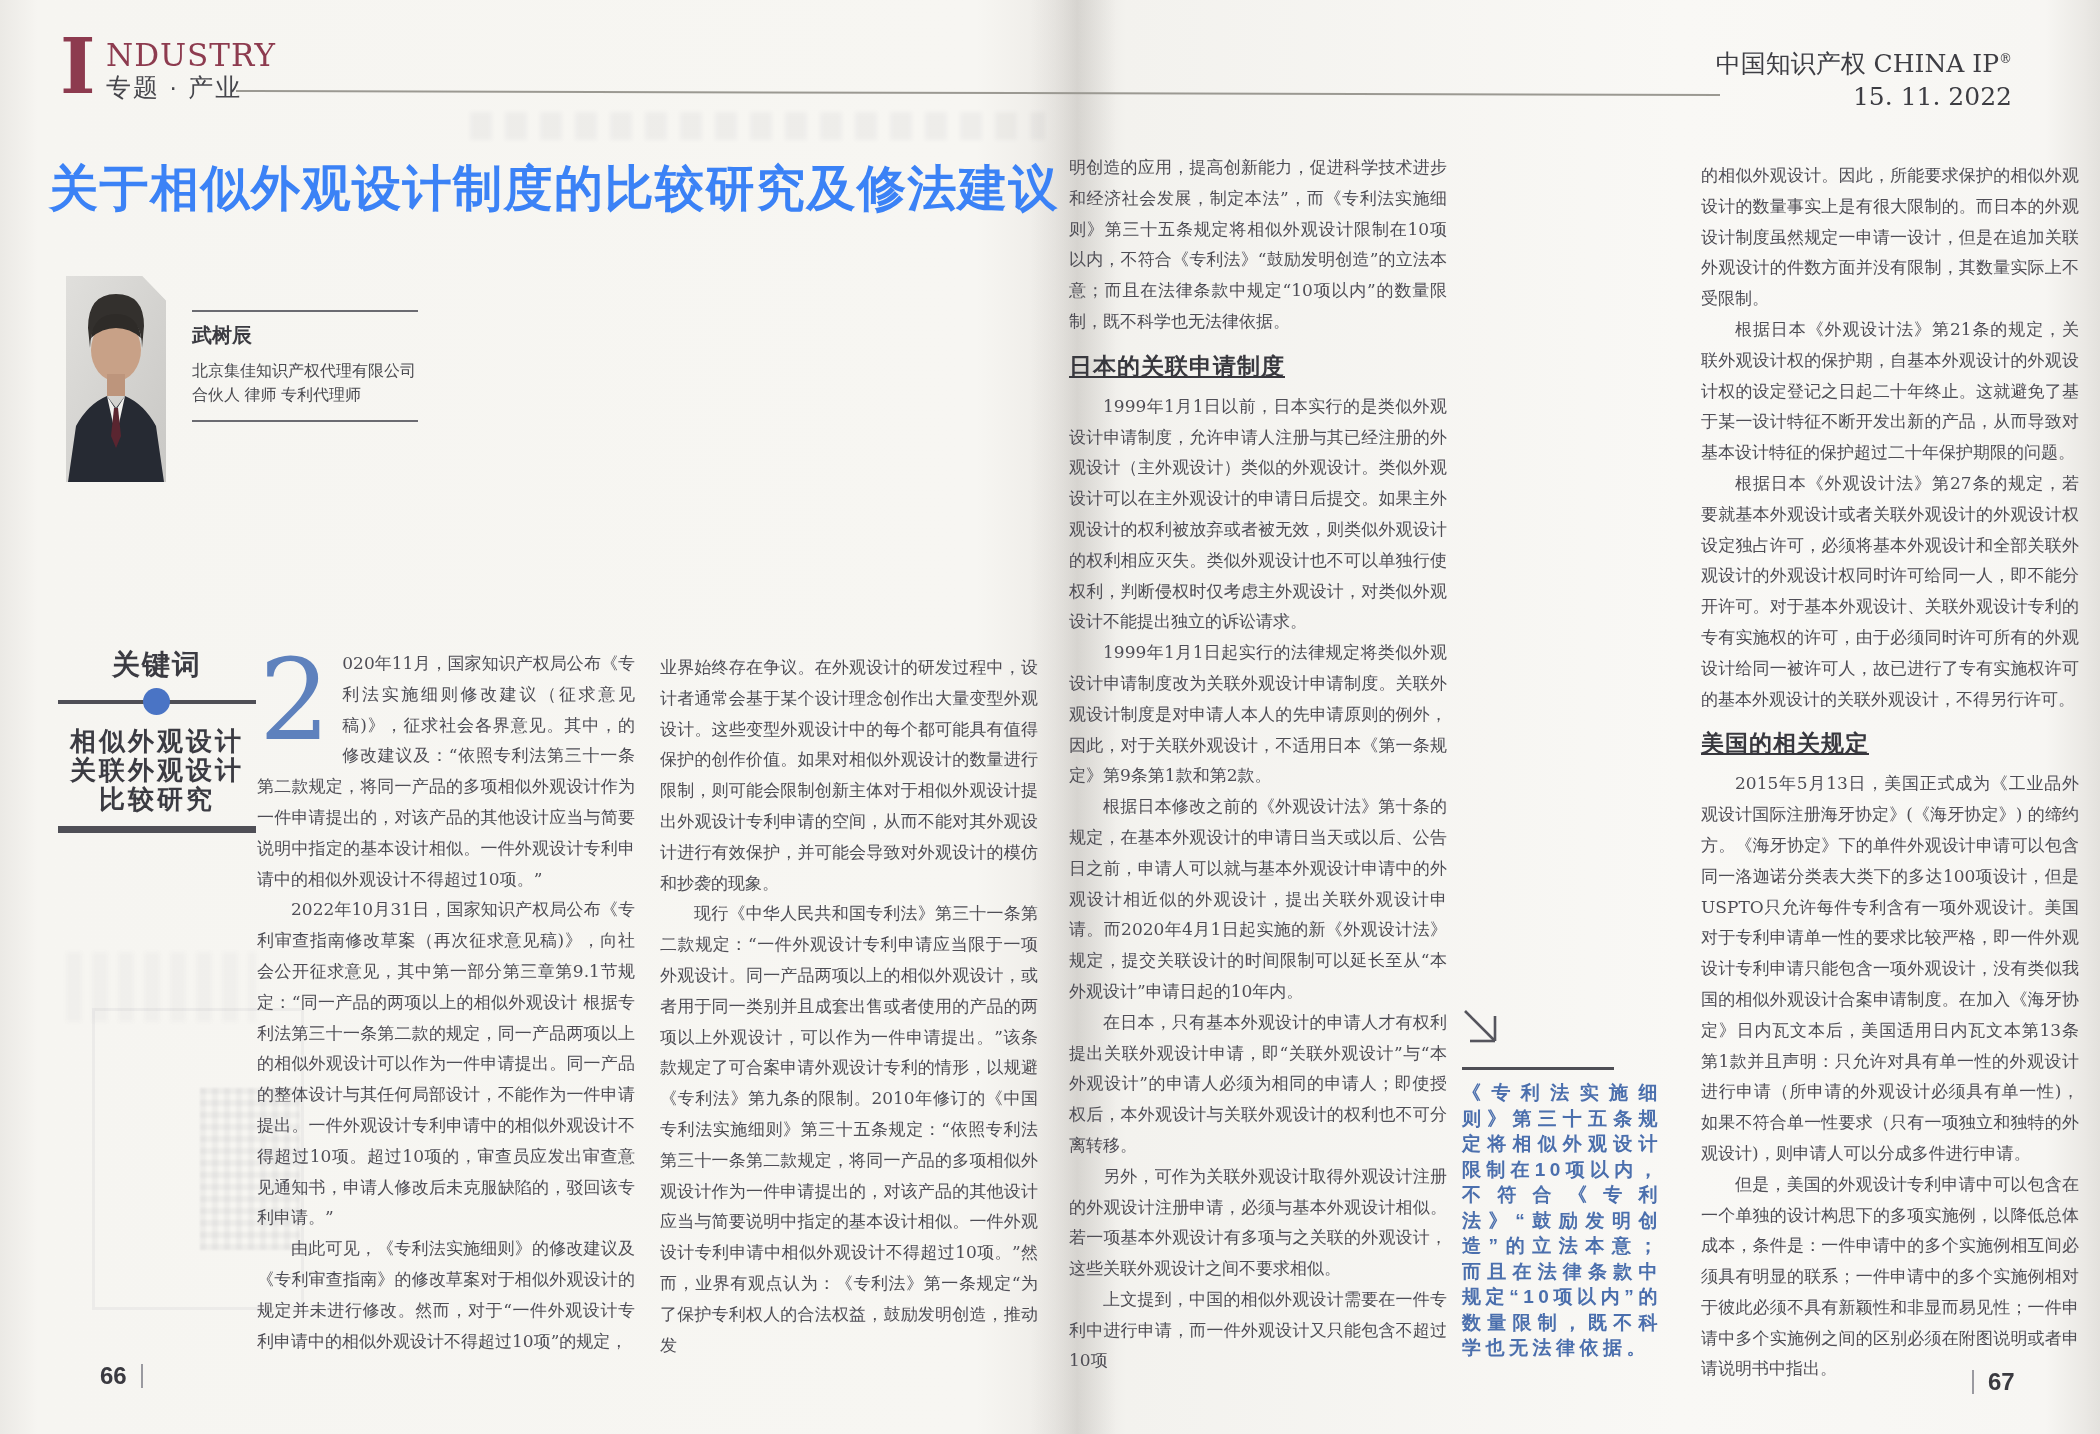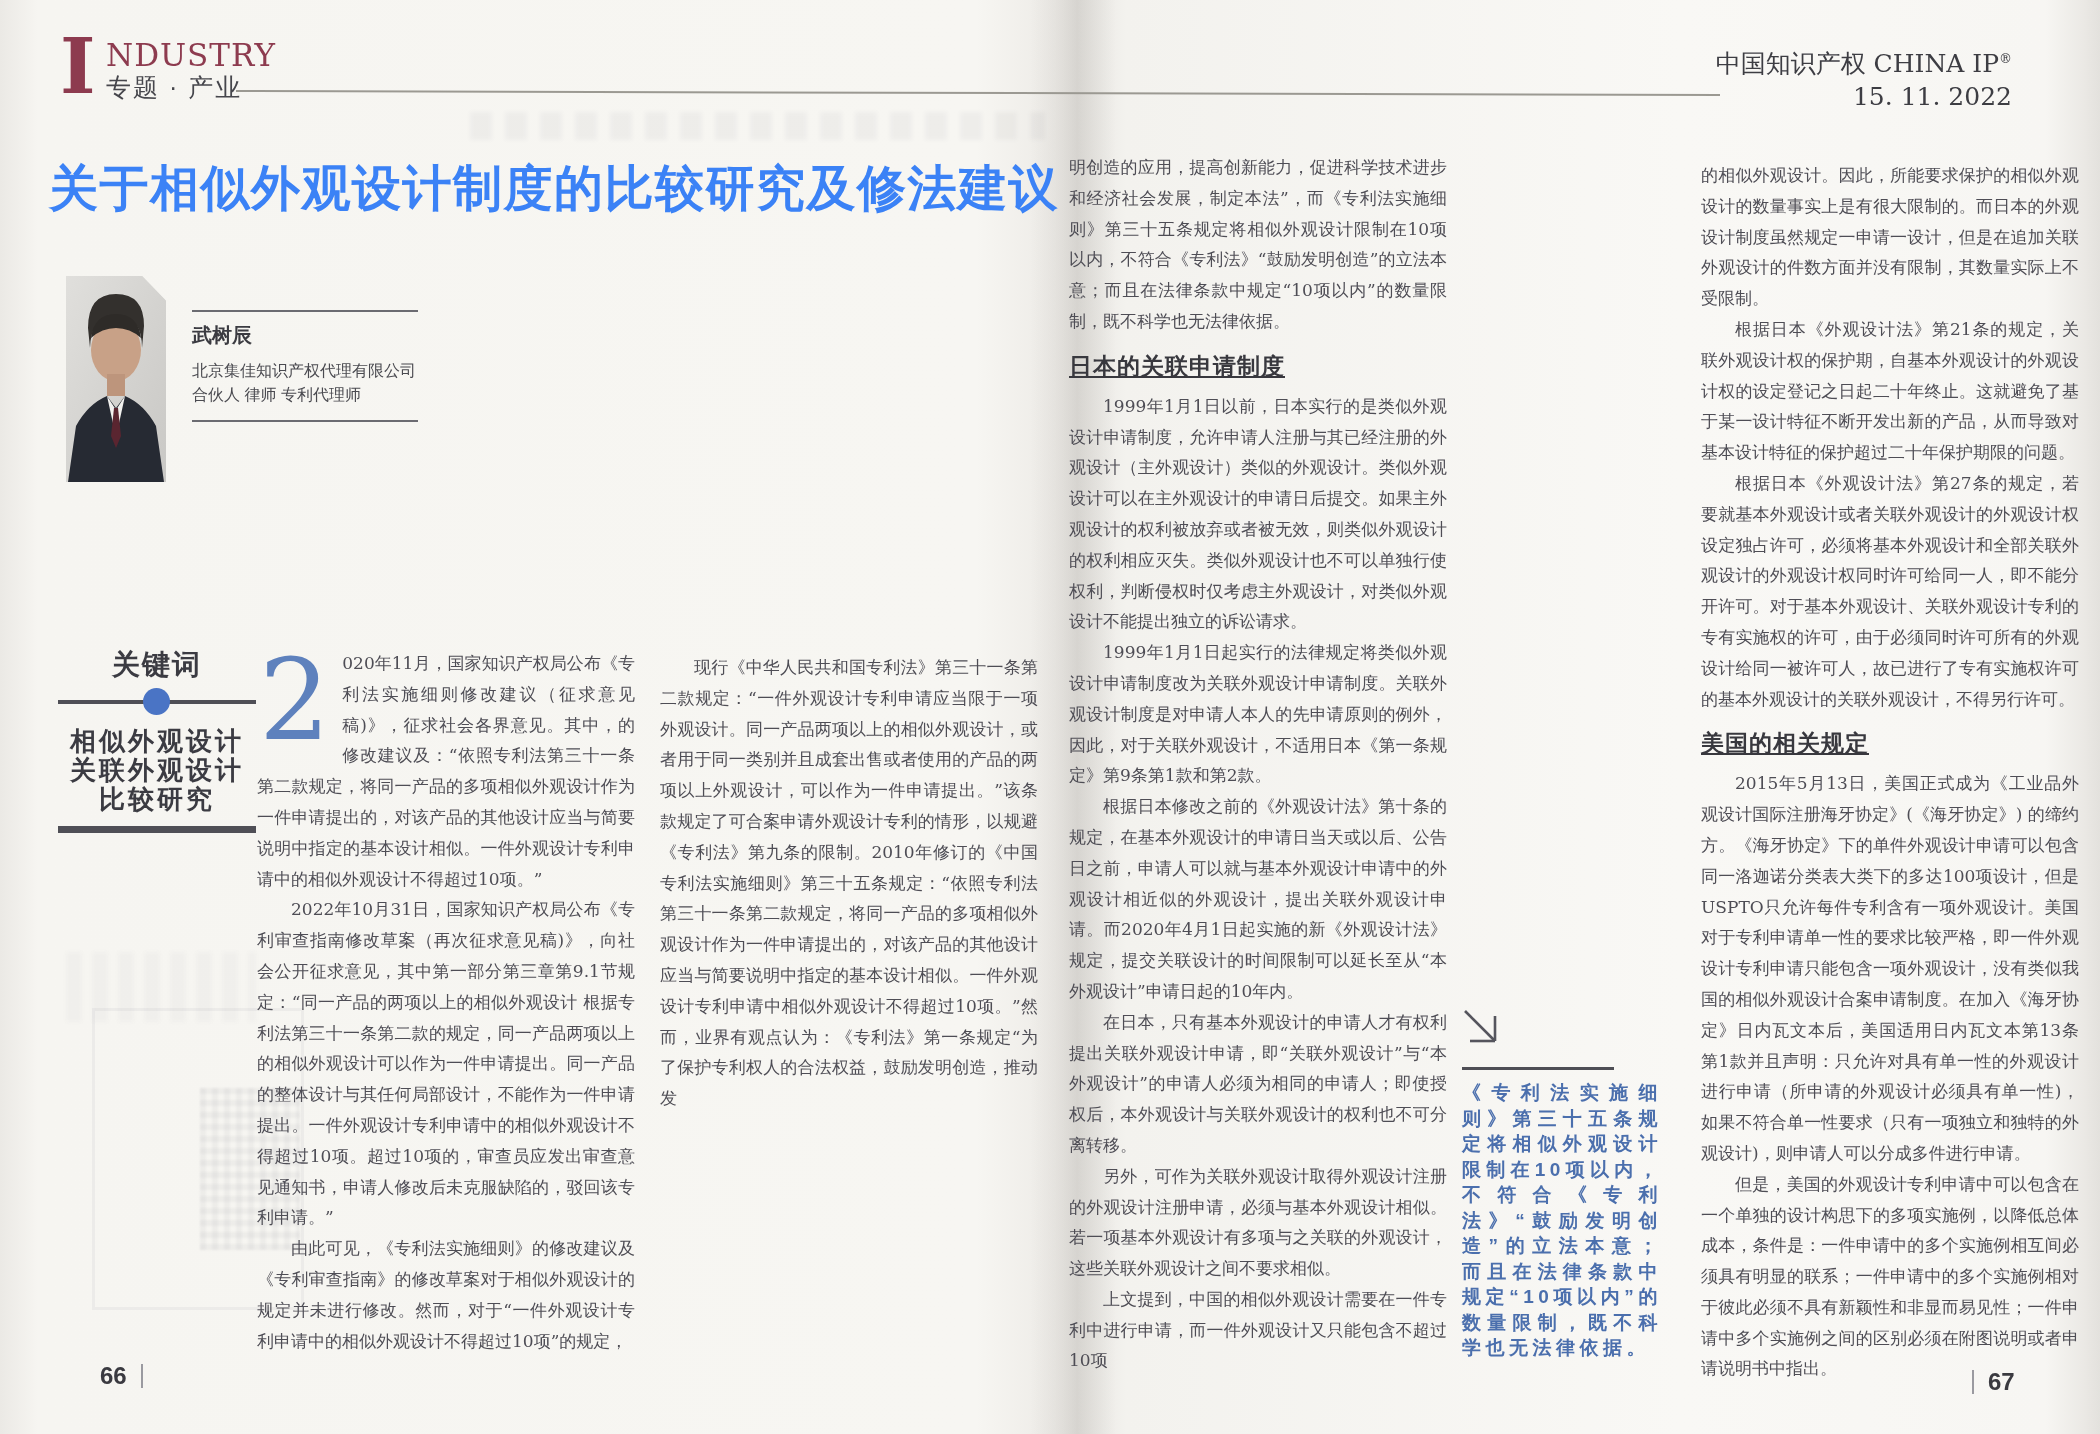--- a/index.html
+++ b/index.html
@@ -143,20 +143,21 @@
   <div class="kw-endrule"></div>
 </div>
 
 <div id="col1" class="abs col">
   <p class="cont"><span class="dropcap">2</span><span>020年11月，国家知识产权局公布《专利法实施细则修改建议（征求意见稿)》，征求社会各界意见。其中，的修改建议及：“依照专利法第三十一条第二款规定，将同一产品的多项相似外观设计作为一件申请提出的，对该产品的其他设计应当与简要说明中指定的基本设计相似。一件外观设计专利申请中的相似外观设计不得超过10项。”</span></p>
   <p>2022年10月31日，国家知识产权局公布《专利审查指南修改草案（再次征求意见稿)》，向社会公开征求意见，其中第一部分第三章第9.1节规定：“同一产品的两项以上的相似外观设计 根据专利法第三十一条第二款的规定，同一产品两项以上的相似外观设计可以作为一件申请提出。同一产品的整体设计与其任何局部设计，不能作为一件申请提出。一件外观设计专利申请中的相似外观设计不得超过10项。超过10项的，审查员应发出审查意见通知书，申请人修改后未克服缺陷的，驳回该专利申请。”</p>
   <p>由此可见，《专利法实施细则》的修改建议及《专利审查指南》的修改草案对于相似外观设计的规定并未进行修改。然而，对于“一件外观设计专利申请中的相似外观设计不得超过10项”的规定，</p>
 </div>
 
 <div id="col2" class="abs col">
+  <p class="cont">业界始终存在争议。在外观设计的研发过程中，设计者通常会基于某个设计理念创作出大量变型外观设计。这些变型外观设计中的每个都可能具有值得保护的创作价值。如果对相似外观设计的数量进行限制，则可能会限制创新主体对于相似外观设计提出外观设计专利申请的空间，从而不能对其外观设计进行有效保护，并可能会导致对外观设计的模仿和抄袭的现象。</p>
   <p>现行《中华人民共和国专利法》第三十一条第二款规定：“一件外观设计专利申请应当限于一项外观设计。同一产品两项以上的相似外观设计，或者用于同一类别并且成套出售或者使用的产品的两项以上外观设计，可以作为一件申请提出。”该条款规定了可合案申请外观设计专利的情形，以规避《专利法》第九条的限制。2010年修订的《中国专利法实施细则》第三十五条规定：“依照专利法第三十一条第二款规定，将同一产品的多项相似外观设计作为一件申请提出的，对该产品的其他设计应当与简要说明中指定的基本设计相似。一件外观设计专利申请中相似外观设计不得超过10项。”然而，业界有观点认为：《专利法》第一条规定“为了保护专利权人的合法权益，鼓励发明创造，推动发</p>
 </div>
 
 <div id="col3" class="abs col">
   <p class="cont">明创造的应用，提高创新能力，促进科学技术进步和经济社会发展，制定本法”，而《专利法实施细则》第三十五条规定将相似外观设计限制在10项以内，不符合《专利法》“鼓励发明创造”的立法本意；而且在法律条款中规定“10项以内”的数量限制，既不科学也无法律依据。</p>
   <h2 class="sec-heading">日本的关联申请制度</h2>
   <p>1999年1月1日以前，日本实行的是类似外观设计申请制度，允许申请人注册与其已经注册的外观设计（主外观设计）类似的外观设计。类似外观设计可以在主外观设计的申请日后提交。如果主外观设计的权利被放弃或者被无效，则类似外观设计的权利相应灭失。类似外观设计也不可以单独行使权利，判断侵权时仅考虑主外观设计，对类似外观设计不能提出独立的诉讼请求。</p>
   <p>1999年1月1日起实行的法律规定将类似外观设计申请制度改为关联外观设计申请制度。关联外观设计制度是对申请人本人的先申请原则的例外，因此，对于关联外观设计，不适用日本《第一条规定》第9条第1款和第2款。</p>
   <p>根据日本修改之前的《外观设计法》第十条的规定，在基本外观设计的申请日当天或以后、公告日之前，申请人可以就与基本外观设计申请中的外观设计相近似的外观设计，提出关联外观设计申请。而2020年4月1日起实施的新《外观设计法》规定，提交关联设计的时间限制可以延长至从“本外观设计”申请日起的10年内。</p>
   <p>在日本，只有基本外观设计的申请人才有权利提出关联外观设计申请，即“关联外观设计”与“本外观设计”的申请人必须为相同的申请人；即使授权后，本外观设计与关联外观设计的权利也不可分离转移。</p>

